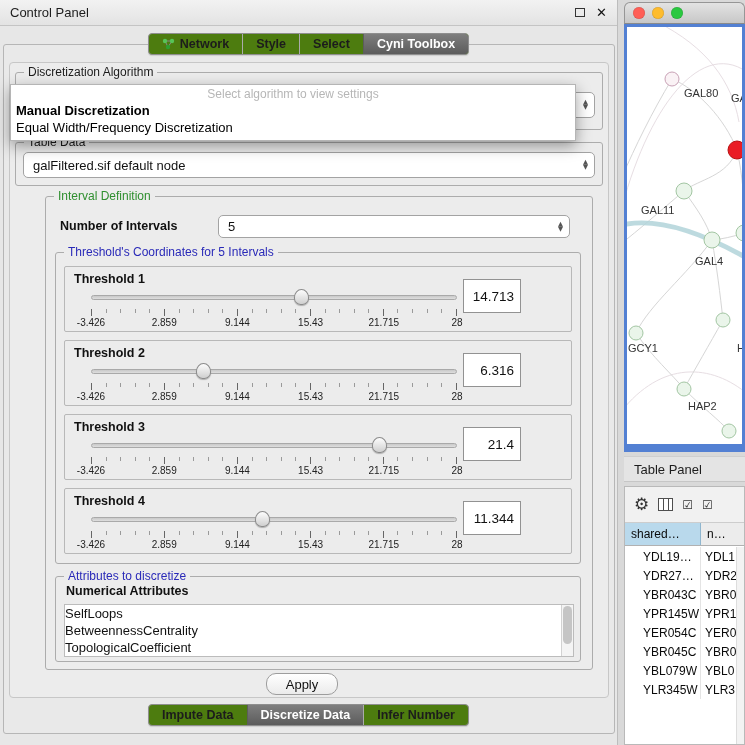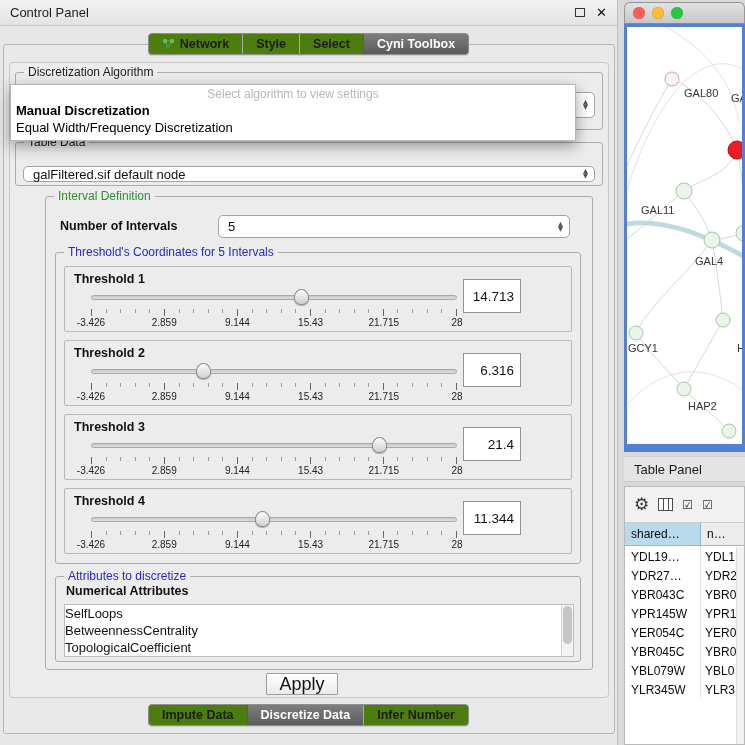--- a/index.html
+++ b/index.html
@@ -30,21 +30,21 @@
 
   .disc-group{left:15px;top:72px;width:588px;height:58px;}
   .td-group{left:15px;top:142px;width:588px;height:44px;}
   .interval-group{left:45px;top:196px;width:548px;height:474px;}
   .thr-group{left:55px;top:252px;width:526px;height:312px;}
   .attr-group{left:55px;top:576px;width:526px;height:86px;}
 
   .combo{position:absolute;background:#fff;border:1px solid #a3a3a3;border-radius:5px;font-size:13px;color:#111;display:flex;align-items:center;padding:0 24px 0 9px;box-shadow:inset 0 1px 0 rgba(255,255,255,.7);}
   .arrows{position:absolute;right:6px;top:50%;transform:translateY(-50%);display:flex;flex-direction:column;align-items:center;font-size:6.5px;line-height:5px;color:#555;font-family:"DejaVu Sans",sans-serif;}
   .algo-combo{left:23px;top:92px;width:572px;height:26px;}
-  .td-combo{left:23px;top:152px;width:572px;height:16px;margin-top:14px;}
+  .td-combo{left:23px;top:152px;width:572px;height:26px;}
   .count-label{position:absolute;left:60px;top:219px;font-size:12.5px;font-weight:bold;color:#111;}
   .count-combo{left:218px;top:215px;width:352px;height:23px;}
 
   .thr-list{position:absolute;left:8px;top:13px;right:8px;display:flex;flex-direction:column;gap:8px;}
   .thr-panel{position:relative;height:66px;border:1px solid #b8b8b8;border-radius:2px;background:#ececec;}
   .thr-label{position:absolute;left:9px;top:5px;font-size:12.5px;font-weight:bold;color:#111;}
   .slider{position:absolute;left:26px;top:22px;width:366px;height:17px;}
   .track{position:absolute;left:0;right:0;top:6px;height:5px;background:linear-gradient(#c9c9c9,#dedede);border:1px solid #a9a9a9;border-radius:3px;}
   .thumb{position:absolute;top:0;width:15px;height:16px;background:linear-gradient(#fdfdfd,#cfcfcf);border:1px solid #8b8b8b;border-radius:8px 8px 7px 7px/9px 9px 7px 7px;box-shadow:0 1px 1px rgba(0,0,0,.25);}
   .ruler{position:absolute;left:26px;top:42px;width:366px;height:7px;display:flex;justify-content:space-between;align-items:flex-start;}
@@ -53,21 +53,21 @@
   .scale{position:absolute;left:26px;top:50px;width:366px;height:12px;}
   .scale span{position:absolute;transform:translateX(-50%);font-size:10px;color:#222;white-space:nowrap;}
   .thr-value{position:absolute;left:398px;top:12px;width:58px;height:34px;background:#fff;border:1px solid #929292;font-size:13.5px;color:#111;display:flex;align-items:center;justify-content:flex-end;padding-right:6px;}
 
   .attr-heading{position:absolute;left:10px;top:7px;font-size:12.5px;font-weight:bold;color:#111;}
   .attr-list{position:absolute;left:8px;top:27px;width:510px;height:53px;background:#fff;border:1px solid #bcbcbc;overflow:hidden;}
   .attr-item{font-size:13px;line-height:17px;padding-left:0;color:#111;white-space:nowrap;}
   .attr-scrollbar{position:absolute;right:0;top:0;bottom:0;width:12px;background:#f4f4f4;border-left:1px solid #d2d2d2;}
   .attr-thumb{position:absolute;left:1px;top:1px;width:9px;height:38px;background:#c5c5c5;border-radius:5px;}
 
-  .apply-btn{position:absolute;left:266px;top:673px;width:72px;height:22px;background:linear-gradient(#ffffff,#ebebeb);border:1px solid #9d9d9d;border-radius:1px;font-size:18px;color:#111;font-family:"Liberation Sans",sans-serif;}
+  .apply-btn{position:absolute;left:266px;top:673px;width:72px;height:22px;background:linear-gradient(#ffffff,#ebebeb);border:1px solid #9d9d9d;border-radius:10px;font-size:13px;color:#111;font-family:"Liberation Sans",sans-serif;}
 
   .algo-popup{position:absolute;left:10px;top:84px;width:566px;background:#fff;border:1px solid #b5b5b5;box-shadow:0 5px 14px rgba(0,0,0,.38);z-index:30;padding-bottom:4px;}
   .algo-popup .hint{text-align:center;color:#b6b6b6;font-size:12px;padding:2px 0 1px;}
   .algo-popup .opt{font-size:13px;color:#000;padding:1px 5px;}
   .algo-popup .opt.first{font-weight:bold;}
 
   
   .net-window{position:absolute;left:624px;top:2px;width:121px;height:450px;}
   .net-titlebar{height:22px;background:linear-gradient(#e3e3e3,#c7c7c7);border:1px solid #969696;border-bottom-color:#8a8a8a;border-radius:6px 6px 0 0;display:flex;align-items:center;gap:7px;padding:0 8px;}
   .light{width:12px;height:12px;border-radius:50%;box-shadow:inset 0 0 1px rgba(0,0,0,.4);}
@@ -91,21 +91,21 @@
   .colicon::after{content:"";position:absolute;left:9px;top:0;bottom:0;width:1px;background:#4e4e4e;}
   .chk{font-size:12px;color:#333;font-family:"DejaVu Sans",sans-serif;line-height:1;}
   .col-headers{display:flex;height:23px;border-bottom:1px solid #b1b1b1;font-size:12px;color:#0a0a0a;}
   .hcell{display:flex;align-items:center;padding-left:6px;background:#ececec;}
   .hcell.c0{width:76px;border-right:1px solid #8fb6cf;}
   .hcell.c0.selected{background:#b9d9ec;}
   .hcell.c1{flex:1;}
   .trows{position:absolute;left:0;top:60px;right:0;bottom:0;overflow:hidden;background:#fff;}
   .trow{display:flex;height:19px;font-size:12px;color:#0a0a0a;}
   .tcell{display:flex;align-items:center;white-space:nowrap;overflow:hidden;}
-  .tcell.c0{width:76px;padding-left:6px;border-right:1px solid #e4e4e4;}
+  .tcell.c0{width:76px;padding-left:18px;border-right:1px solid #e4e4e4;}
   .tcell.c1{flex:1;padding-left:4px;}
   .table-scrollbar{position:absolute;right:0;top:60px;bottom:0;width:8px;background:#f3f3f3;border-left:1px solid #ddd;}
 </style>
 </head>
 <body>
 
 <div class="screen">
 
   <section class="control-panel">
     <header class="cp-titlebar">

